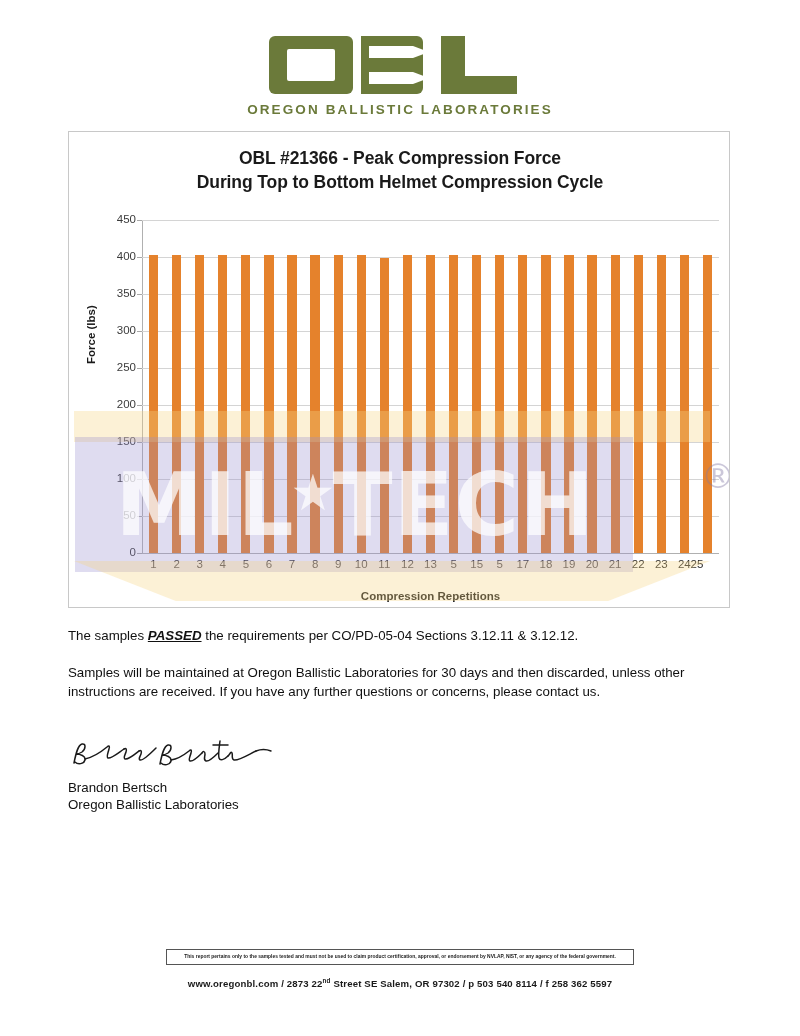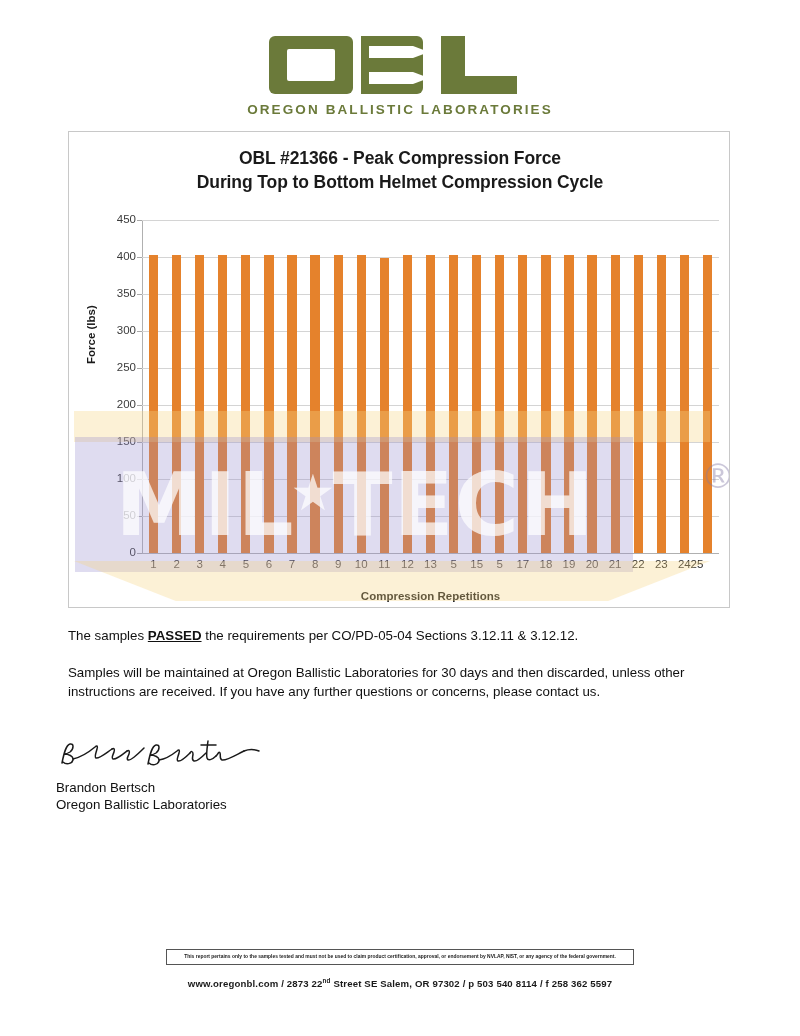--- a/index.html
+++ b/index.html
@@ -198,27 +198,28 @@
     left: 68px; top: 626px;
     width: 650px;
     font-family: "Liberation Sans", sans-serif;
     font-size: 13.3px;
     line-height: 19px;
     color: #111;
   }
   #body-text p { margin: 0 0 18px 0; }
   .passed {
     font-weight: bold;
+    font-style: italic;
     text-decoration: underline;
   }
 
   
   #signature-block {
     position: absolute;
-    left: 56px; top: 737px;
+    left: 68px; top: 737px;
     width: 400px;
   }
   #signature-svg { display: block; }
   #signer {
     margin-top: 8px;
     font-size: 13.3px;
     line-height: 17px;
     color: #111;
   }
 

